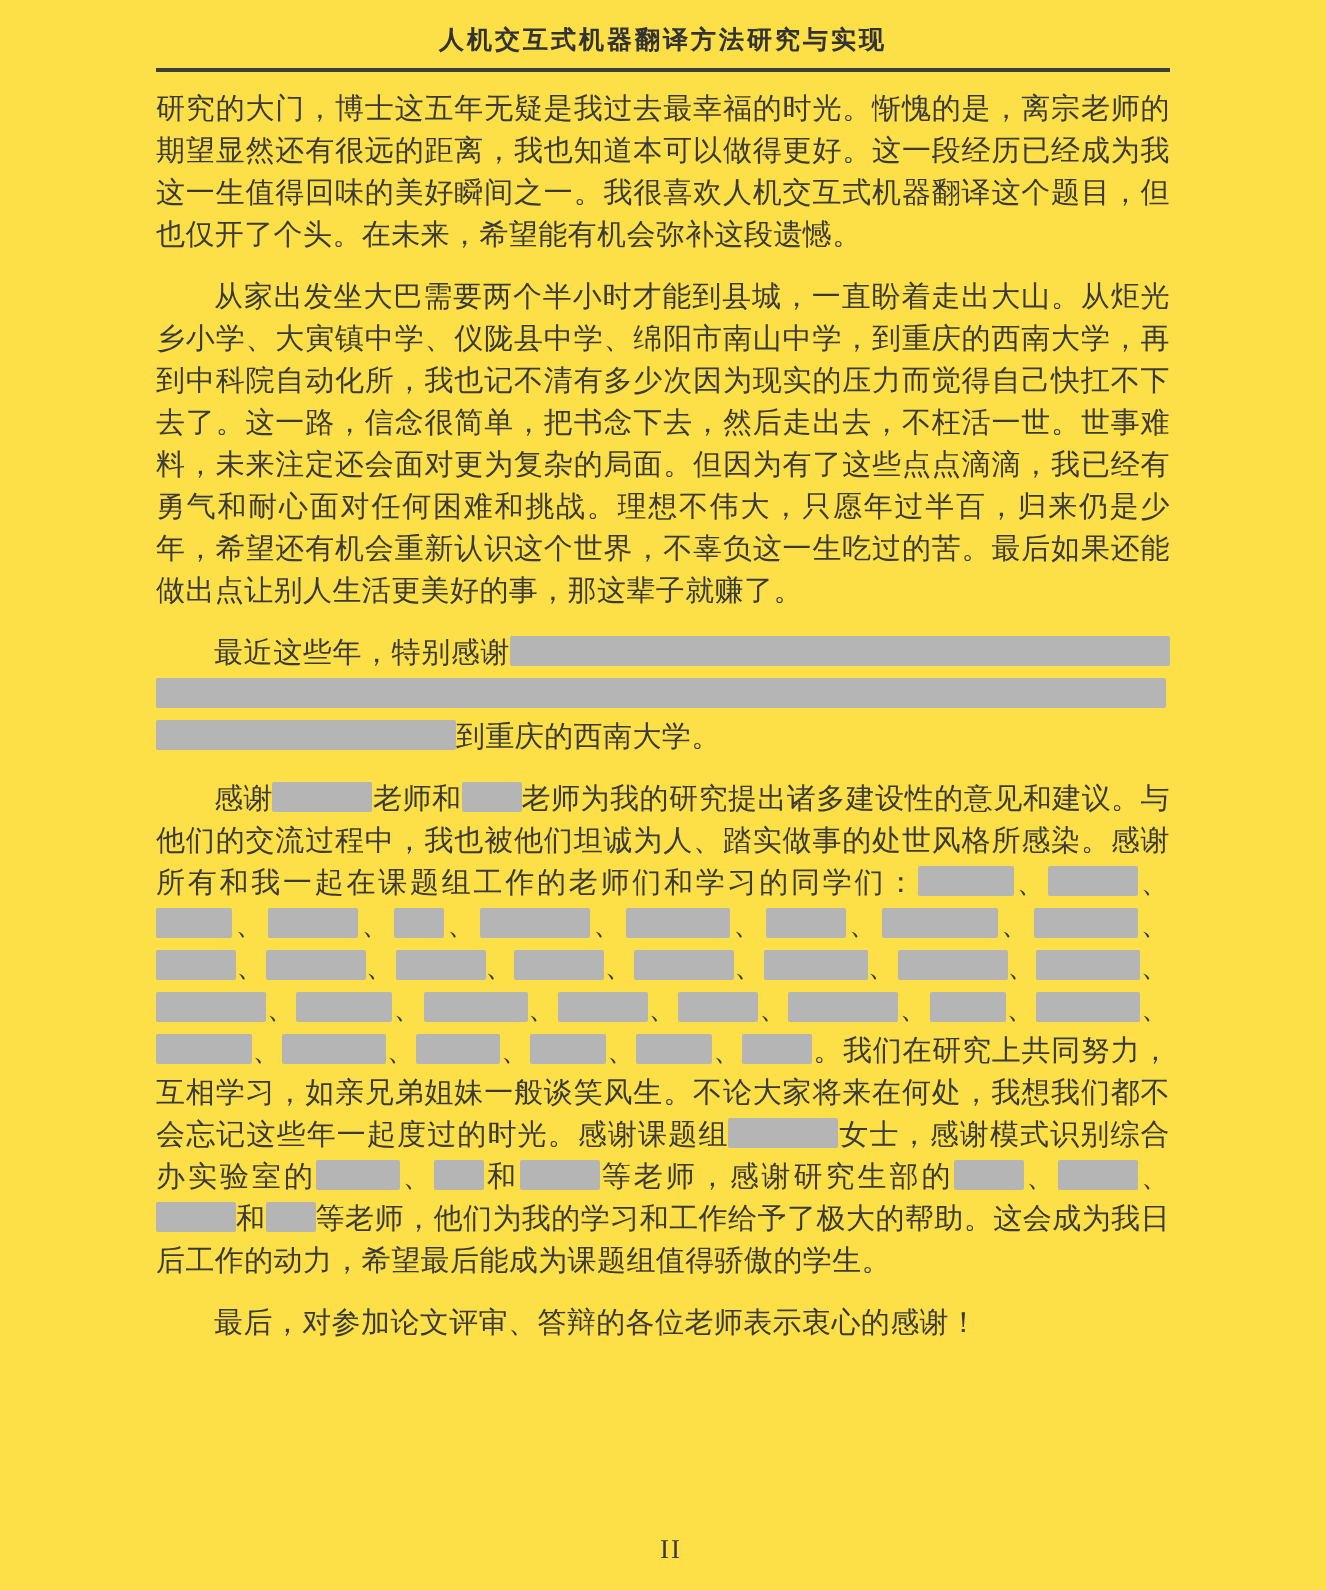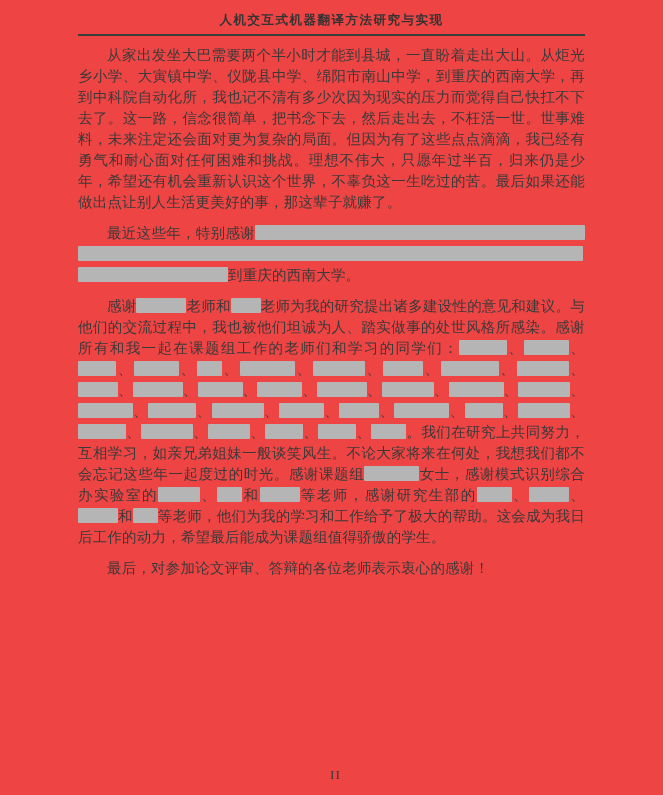--- a/index.html
+++ b/index.html
@@ -3,21 +3,21 @@
 <meta charset="utf-8">
 <style>
   html, body { margin: 0; padding: 0; }
   body { background: #ffffff; }
 
   .page {
     position: relative;
     width: 663px;
     height: 795px;
     margin: 0;
-    background: #ef4444;
+    background: #fde047;
     overflow: hidden;
     font-family: "Liberation Serif", "DejaVu Serif", serif;
     color: #3a3a3a;
   }
 
   .header-title {
     padding-top: 12px;
     text-align: center;
     font-size: 12.5px;
     font-weight: bold;
@@ -64,20 +64,21 @@
   }
 </style>
 </head>
 <body>
 
 <div class="page">
   <div class="header-title">人机交互式机器翻译方法研究与实现</div>
   <div class="header-rule"></div>
 
   <div class="content" id="content">
+      <p class="para"><span>研究的大门，博士这五年无疑是我过去最幸福的时光。惭愧的是，离宗老师的期望显然还有很远的距离，我也知道本可以做得更好。这一段经历已经成为我这一生值得回味的美好瞬间之一。我很喜欢人机交互式机器翻译这个题目，但也仅开了个头。在未来，希望能有机会弥补这段遗憾。</span></p>
       <p class="para indent"><span>从家出发坐大巴需要两个半小时才能到县城，一直盼着走出大山。从炬光乡小学、大寅镇中学、仪陇县中学、绵阳市南山中学，到重庆的西南大学，再到中科院自动化所，我也记不清有多少次因为现实的压力而觉得自己快扛不下去了。这一路，信念很简单，把书念下去，然后走出去，不枉活一世。世事难料，未来注定还会面对更为复杂的局面。但因为有了这些点点滴滴，我已经有勇气和耐心面对任何困难和挑战。理想不伟大，只愿年过半百，归来仍是少年，希望还有机会重新认识这个世界，不辜负这一生吃过的苦。最后如果还能做出点让别人生活更美好的事，那这辈子就赚了。</span></p>
       <p class="para indent"><span>最近这些年，特别感谢</span><span class="redact" style="width: 330px;"></span><span class="redact" style="width: 505px;"></span><span class="redact" style="width: 150px;"></span><span>到重庆的西南大学。</span></p>
       <p class="para indent"><span>感谢</span><span class="redact" style="width: 50px;"></span><span>老师和</span><span class="redact" style="width: 30px;"></span><span>老师为我的研究提出诸多建设性的意见和建议。与他们的交流过程中，我也被他们坦诚为人、踏实做事的处世风格所感染。感谢所有和我一起在课题组工作的老师们和学习的同学们：</span><span class="redact" style="width: 48px;"></span><span>、</span><span class="redact" style="width: 45px;"></span><span>、</span><span class="redact" style="width: 38px;"></span><span>、</span><span class="redact" style="width: 45px;"></span><span>、</span><span class="redact" style="width: 25px;"></span><span>、</span><span class="redact" style="width: 55px;"></span><span>、</span><span class="redact" style="width: 52px;"></span><span>、</span><span class="redact" style="width: 40px;"></span><span>、</span><span class="redact" style="width: 58px;"></span><span>、</span><span class="redact" style="width: 52px;"></span><span>、</span><span class="redact" style="width: 40px;"></span><span>、</span><span class="redact" style="width: 50px;"></span><span>、</span><span class="redact" style="width: 45px;"></span><span>、</span><span class="redact" style="width: 45px;"></span><span>、</span><span class="redact" style="width: 50px;"></span><span>、</span><span class="redact" style="width: 52px;"></span><span>、</span><span class="redact" style="width: 55px;"></span><span>、</span><span class="redact" style="width: 52px;"></span><span>、</span><span class="redact" style="width: 55px;"></span><span>、</span><span class="redact" style="width: 48px;"></span><span>、</span><span class="redact" style="width: 52px;"></span><span>、</span><span class="redact" style="width: 45px;"></span><span>、</span><span class="redact" style="width: 40px;"></span><span>、</span><span class="redact" style="width: 55px;"></span><span>、</span><span class="redact" style="width: 38px;"></span><span>、</span><span class="redact" style="width: 52px;"></span><span>、</span><span class="redact" style="width: 48px;"></span><span>、</span><span class="redact" style="width: 52px;"></span><span>、</span><span class="redact" style="width: 42px;"></span><span>、</span><span class="redact" style="width: 38px;"></span><span>、</span><span class="redact" style="width: 38px;"></span><span>、</span><span class="redact" style="width: 35px;"></span><span>。我们在研究上共同努力，互相学习，如亲兄弟姐妹一般谈笑风生。不论大家将来在何处，我想我们都不会忘记这些年一起度过的时光。感谢课题组</span><span class="redact" style="width: 55px;"></span><span>女士，感谢模式识别综合办实验室的</span><span class="redact" style="width: 42px;"></span><span>、</span><span class="redact" style="width: 25px;"></span><span>和</span><span class="redact" style="width: 40px;"></span><span>等老师，感谢研究生部的</span><span class="redact" style="width: 35px;"></span><span>、</span><span class="redact" style="width: 40px;"></span><span>、</span><span class="redact" style="width: 40px;"></span><span>和</span><span class="redact" style="width: 25px;"></span><span>等老师，他们为我的学习和工作给予了极大的帮助。这会成为我日后工作的动力，希望最后能成为课题组值得骄傲的学生。</span></p>
       <p class="para indent"><span>最后，对参加论文评审、答辩的各位老师表示衷心的感谢！</span></p>
     </div>
 
   <div class="page-number">II</div>
 </div>
 
 </body></html>

